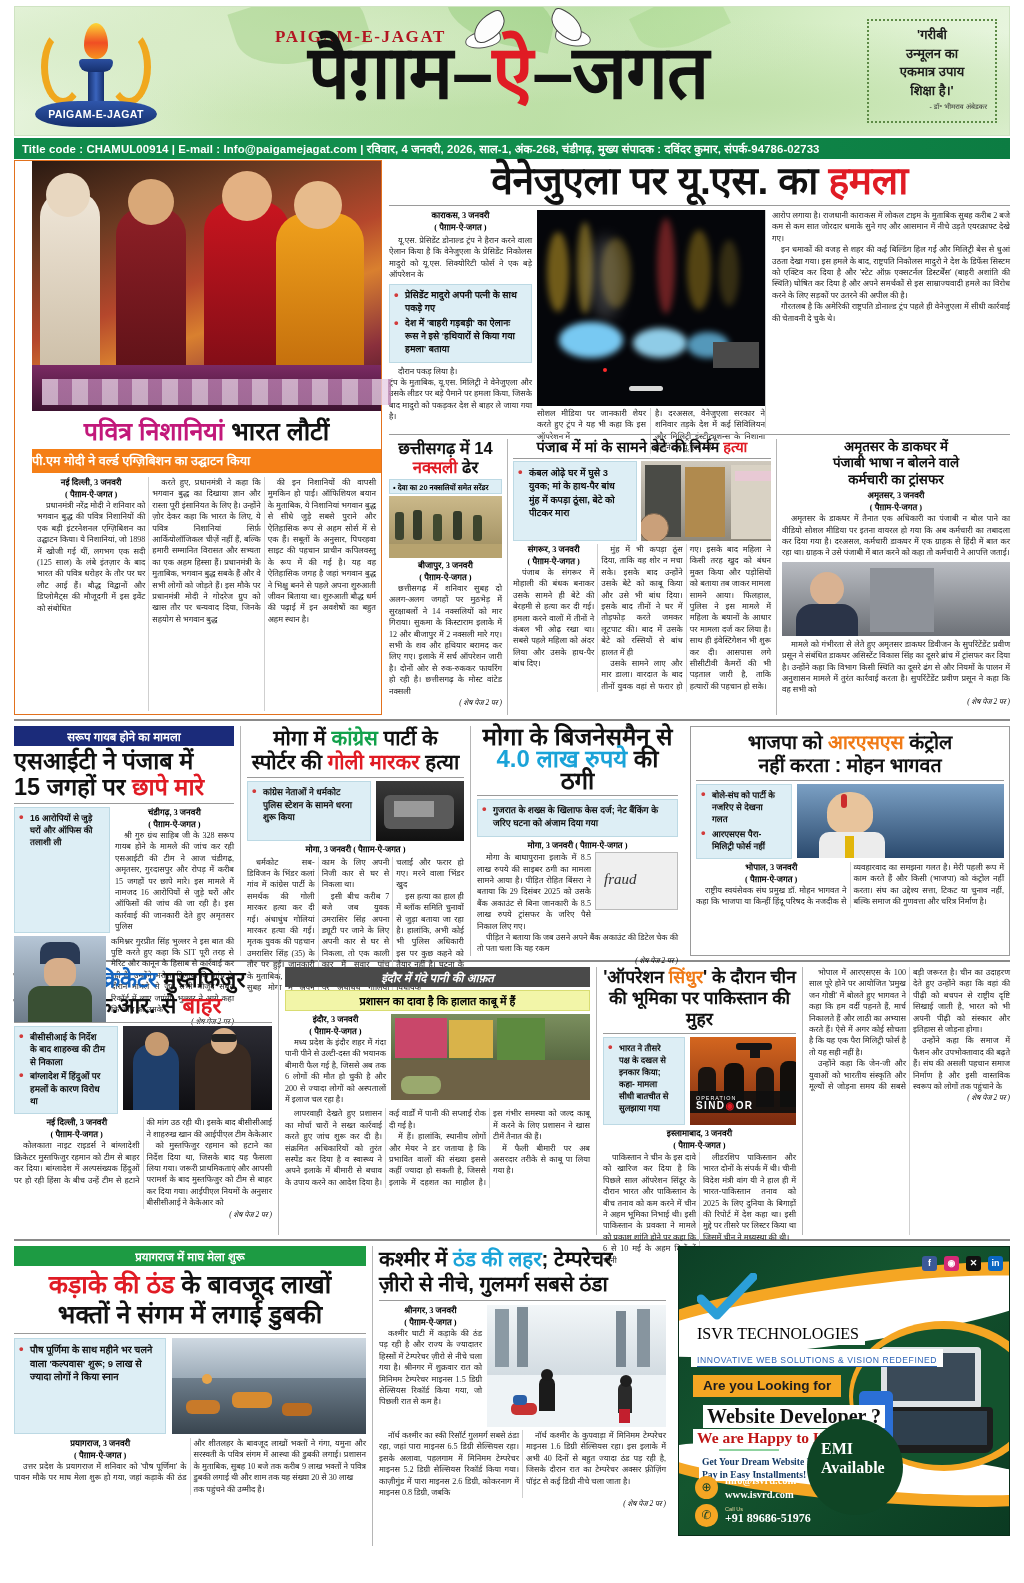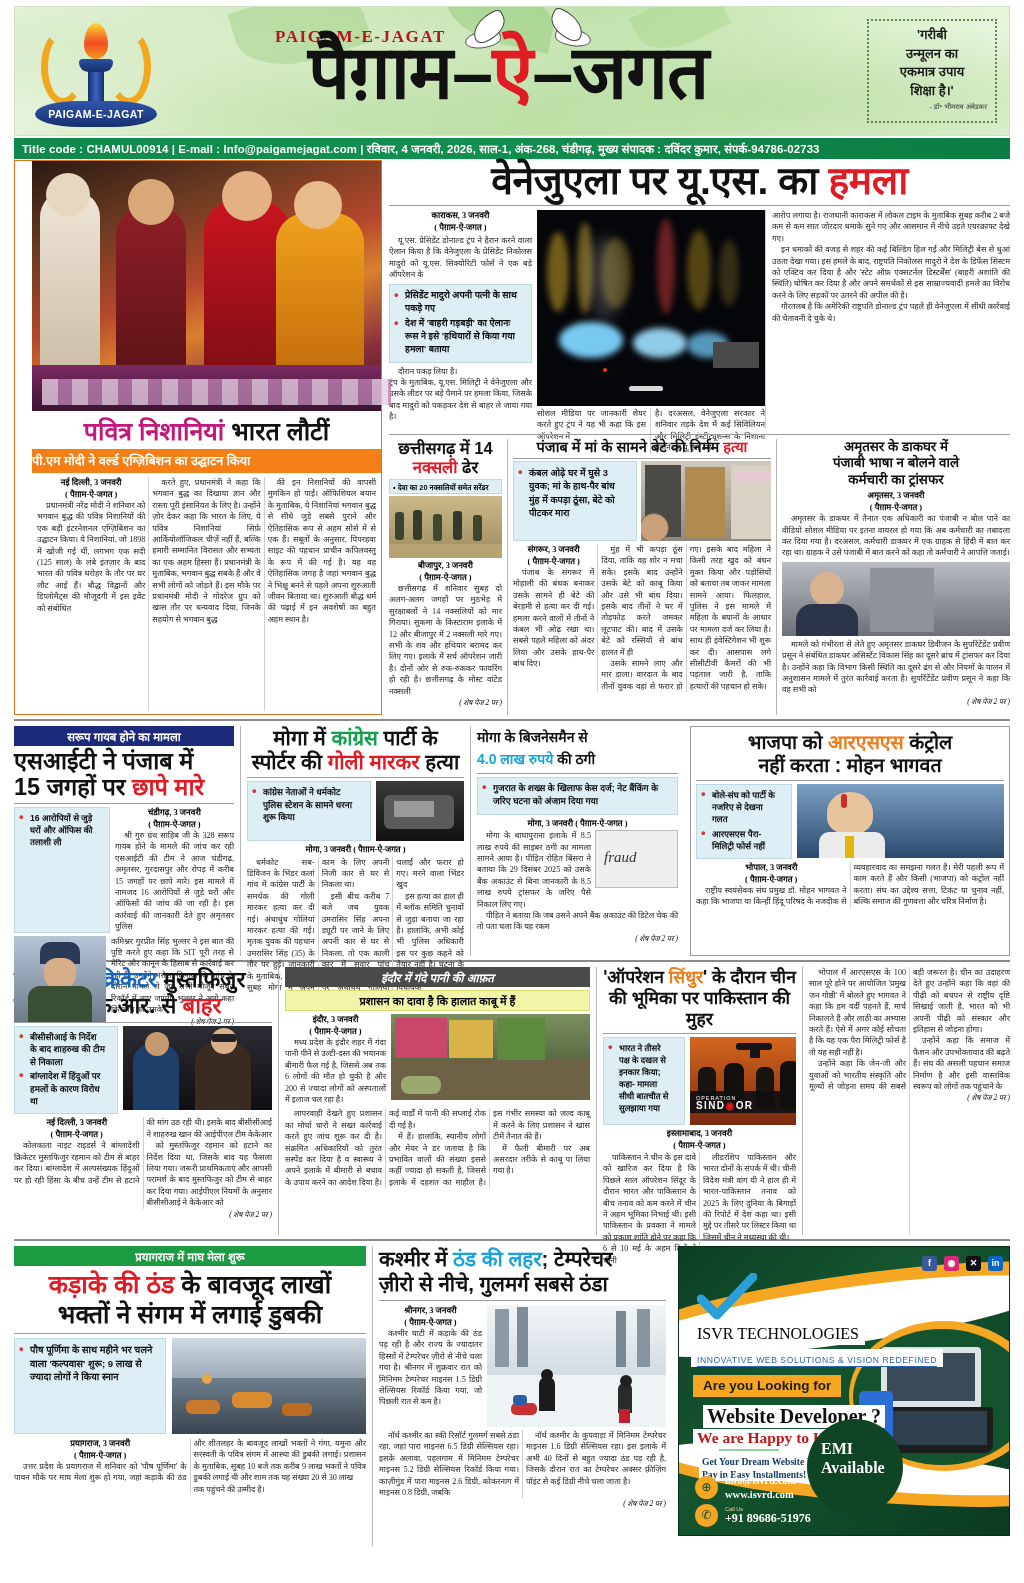--- a/index.html
+++ b/index.html
@@ -389,21 +389,21 @@
       <div class="dateline" style="margin-top:3px;">मोगा, 3 जनवरी ( पैग़ाम-ऐ-जगत )</div>
       <div class="cols3" style="margin-top:1px;">
         <p class="body-txt" style="text-indent:9px;">धर्मकोट सब-डिविजन के भिंडर कलां गांव में कांग्रेस पार्टी के समर्थक की गोली मारकर हत्या कर दी गई। अंधाधुंध गोलियां मारकर हत्या की गई। मृतक युवक की पहचान उमरासिर सिंह (35) के तौर पर हुई। जानकारी के मुताबिक, मरने वाला सुबह मोगा में अपने काम के लिए अपनी निजी कार से घर से निकला था।</p>
         <p class="body-txt" style="text-indent:9px;">इसी बीच करीब 7 बजे जब युवक उमरासिर सिंह अपना ड्यूटी पर जाने के लिए अपनी कार से घर से निकला, तो एक काली कार में सवार पांच हमलावरों ने उसकी कार पर अंधाधुंध गोलियां चलाईं और फरार हो गए। मरने वाला भिंडर खुद</p>
         <p class="body-txt" style="text-indent:9px;">इस हत्या का हाल ही में ब्लॉक समिति चुनावों से जुड़ा बताया जा रहा है। हालांकि, अभी कोई भी पुलिस अधिकारी इस पर कुछ कहने को तैयार नहीं है। घटना के बाद इसी हलके के पूर्व विधायक</p>
       </div>
       <div class="contd" style="text-align:right;">( शेष पेज 2 पर )</div>
     </div>
 
     <div class="vrule" style="width:214px;padding:0 6px;">
-      <div class="hl" style="font-size:14px;line-height:22px;">
+      <div class="hl" style="font-size:24px;line-height:22px;text-align:center;">
         <span>मोगा के बिजनेसमैन से</span><br><span class="cyan">4.0 लाख रुपये</span><span> की ठगी</span>
       </div>
       <div class="rule" style="margin:3px 0;"></div>
       <ul class="bullets" style="font-size:9px;line-height:12.8px;">
         <li>गुजरात के शख्स के खिलाफ केस दर्ज; नेट बैंकिंग के जरिए घटना को अंजाम दिया गया</li>
       </ul>
       <div class="dateline" style="margin-top:3px;">मोगा, 3 जनवरी ( पैग़ाम-ऐ-जगत )</div>
       <div class="row" style="margin-top:1px;">
         <p class="body-txt" style="width:118px;text-indent:9px;padding-right:4px;">मोगा के बाघापुराना इलाके में 8.5 लाख रुपये की साइबर ठगी का मामला सामने आया है। पीड़ित रोहित बिंसरा ने बताया कि 29 दिसंबर 2025 को उसके बैंक अकाउंट से बिना जानकारी के 8.5 लाख रुपये ट्रांसफर के जरिए पैसे निकाल लिए गए।</p>
         <div class="photo" style="flex:1;height:58px;background:#efefef;border:1px solid #bbb;">

